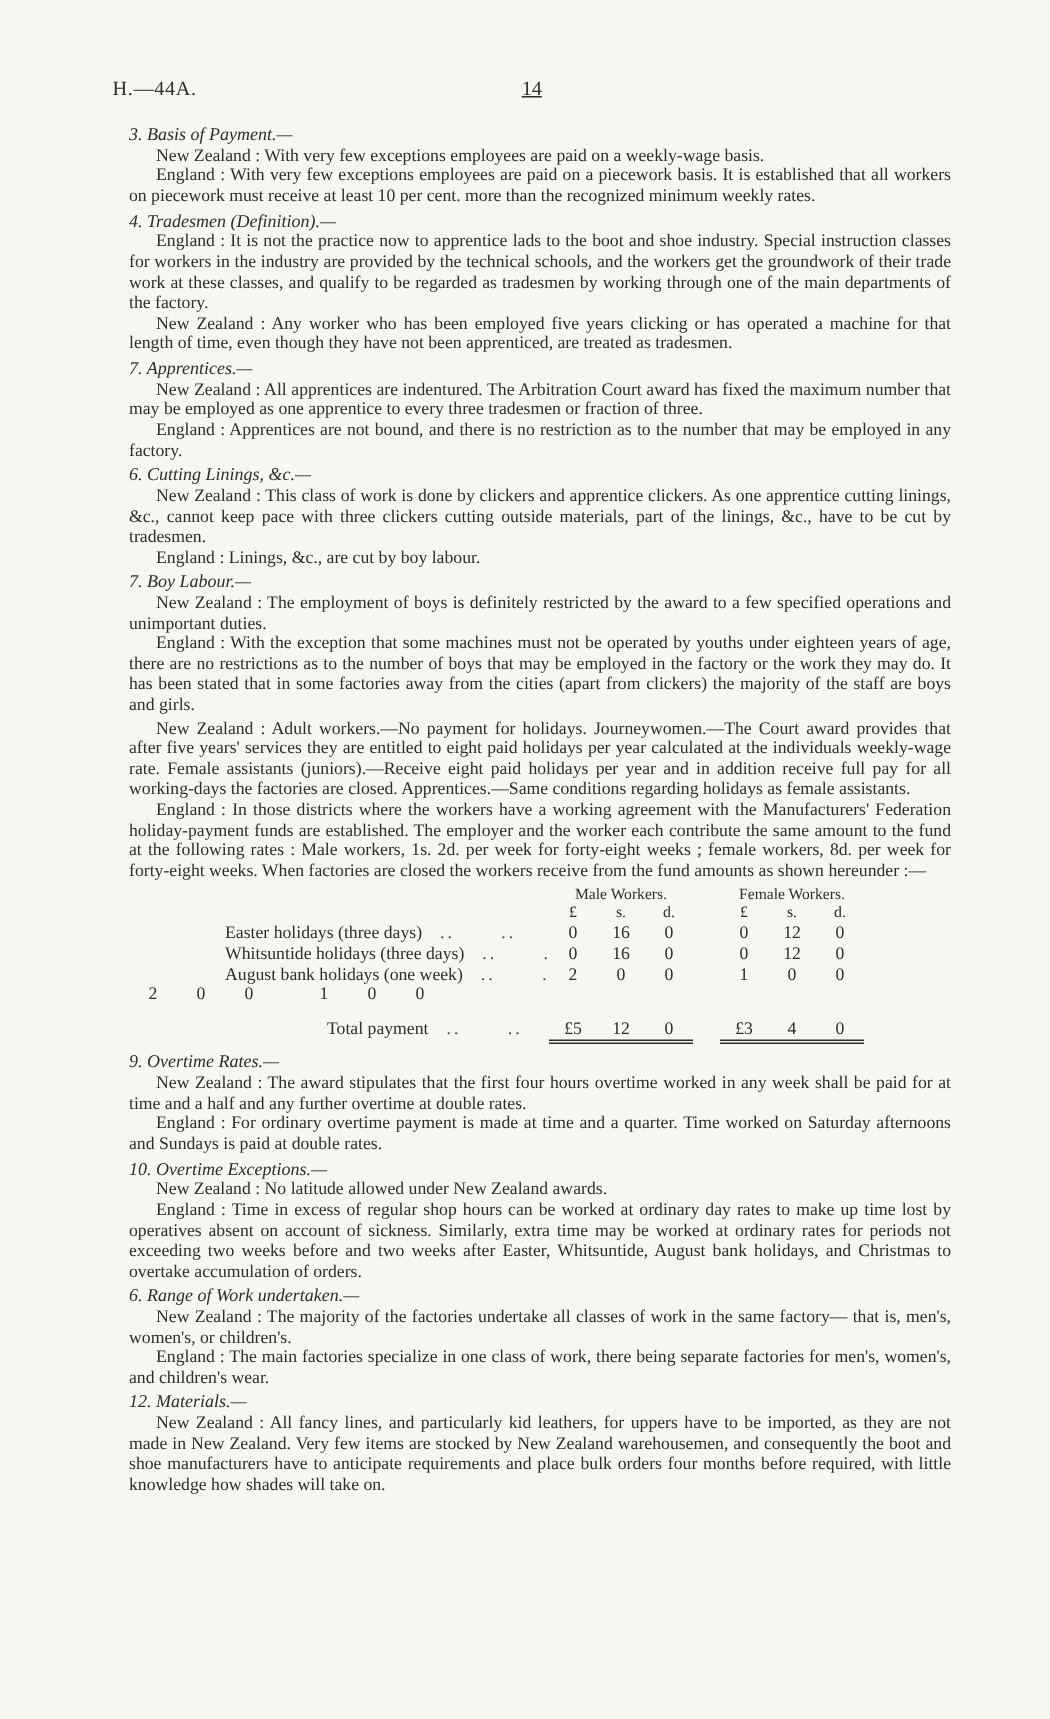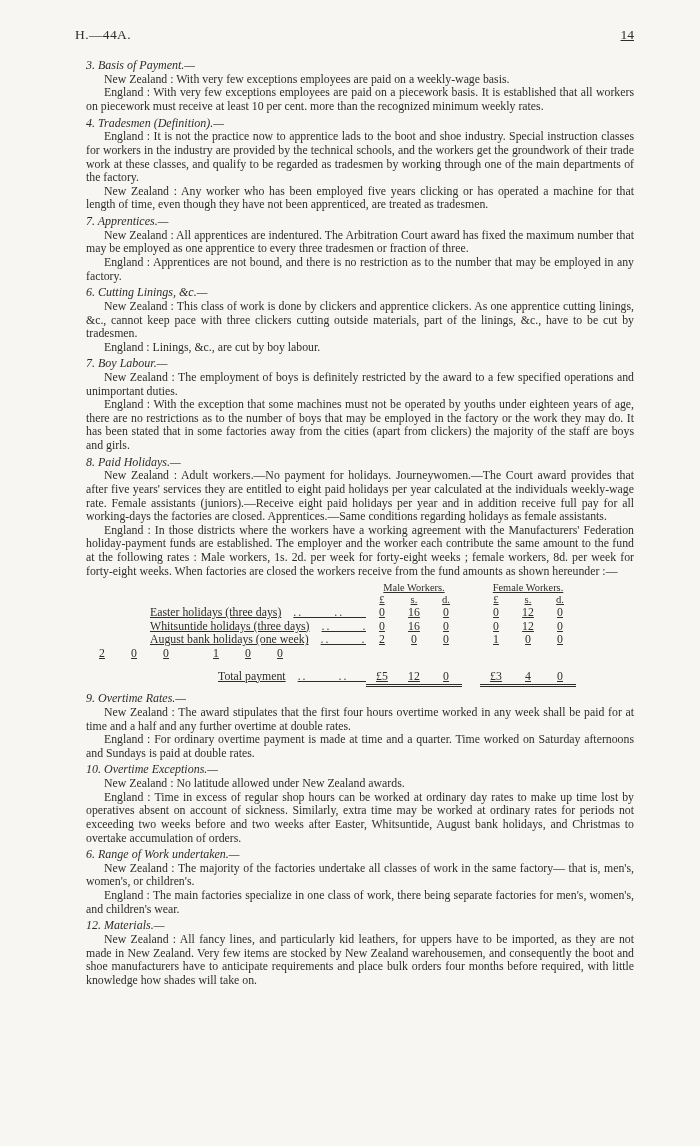--- a/index.html
+++ b/index.html
@@ -6,36 +6,36 @@
   .page {
     position:relative;
     width:700px; height:1146px;
     box-sizing:border-box;
     margin:0 auto;
     background:#f7f6f2;
     color:#2f2d29;
     font-family:"Liberation Serif","DejaVu Serif",serif;
     font-size:11.8px;
     line-height:13.6px;
-    padding:28px 66px 30px 75px;
+    padding:52px 66px 30px 75px;
     overflow:hidden;
   }
   .page-header { position:relative; height:17px; margin-bottom:14px; font-size:13.5px; }
   .doc-ref { position:absolute; left:0; top:0; letter-spacing:0.4px; }
-  .page-num { position:absolute; left:0; right:0; top:0; text-align:right;text-decoration:underline; }
+  .page-num { position:absolute; left:0; right:0; top:0; text-align:center;text-decoration:underline; }
 
   section { margin-top:2px;margin-left:11px; }
   .sec-h {
     font-style:italic; font-weight:normal;
     font-size:12px; margin:3px 0 0 0; line-height:13.8px;
   }
   p { margin:0; text-indent:18px; text-align:justify; }
 
   
-  .holiday-table { margin:3px 0 5px 0; padding-right:58px;text-decoration:underline; }
+  .holiday-table { margin:3px 0 5px 0; padding-right:58px; }
   .ht-row { display:flex; align-items:baseline; }
   .ht-labelwrap { flex:1 1 auto; padding-left:64px; white-space:nowrap; overflow:hidden; }
   .ht-labelwrap.total-ind { padding-left:132px; }
   .dots { margin-left:12px; letter-spacing:2px; word-spacing:26px; color:#45423d; }
   .colhead { flex:0 0 96px; text-align:center; font-size:10.4px; line-height:13px; }
   .colgap { flex:0 0 18px; }
   .money { display:inline-flex; flex:0 0 96px; }
   .money .m { flex:0 0 32px; text-align:center; }
   .money.small { font-size:10.6px; line-height:12px; }
   .total-row { margin-top:9px; }
@@ -75,21 +75,20 @@
     <p>England : Linings, &amp;c., are cut by boy labour.</p>
   </section>
 
   <section>
     <h3 class="sec-h">7. Boy Labour.—</h3>
     <p>New Zealand : The employment of boys is definitely restricted by the award to a few specified operations and unimportant duties.</p>
     <p>England : With the exception that some machines must not be operated by youths under eighteen years of age, there are no restrictions as to the number of boys that may be employed in the factory or the work they may do.  It has been stated that in some factories away from the cities (apart from clickers) the majority of the staff are boys and girls.</p>
   </section>
 
   <section>
-    <h3 class="sec-h">8. Paid Holidays.—</h3>
     <p>New Zealand : Adult workers.—No payment for holidays.  Journeywomen.—The Court award provides that after five years' services they are entitled to eight paid holidays per year calculated at the individuals weekly-wage rate.  Female assistants (juniors).—Receive eight paid holidays per year and in addition receive full pay for all working-days the factories are closed.  Apprentices.—Same conditions regarding holidays as female assistants.</p>
     <p>England : In those districts where the workers have a working agreement with the Manufacturers' Federation holiday-payment funds are established.  The employer and the worker each contribute the same amount to the fund at the following rates : Male workers, 1s. 2d. per week for forty-eight weeks ; female workers, 8d. per week for forty-eight weeks.  When factories are closed the workers receive from the fund amounts as shown hereunder :—</p>
 
     <div class="holiday-table">
 
       <div class="ht-row">
         <span class="ht-labelwrap"></span>
         <span class="colhead">Male Workers.</span>
         <span class="colgap"></span>
         <span class="colhead">Female Workers.</span>

